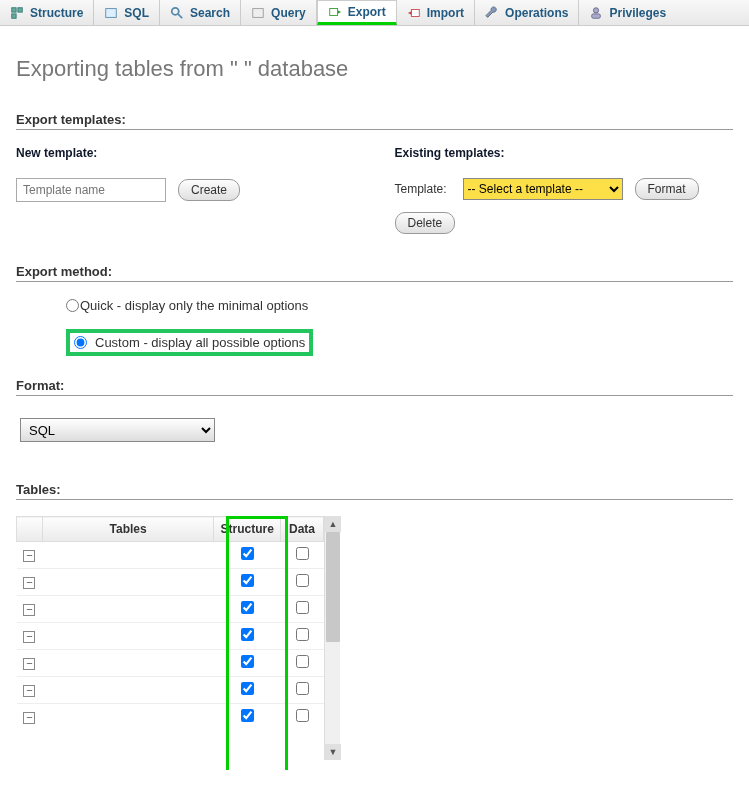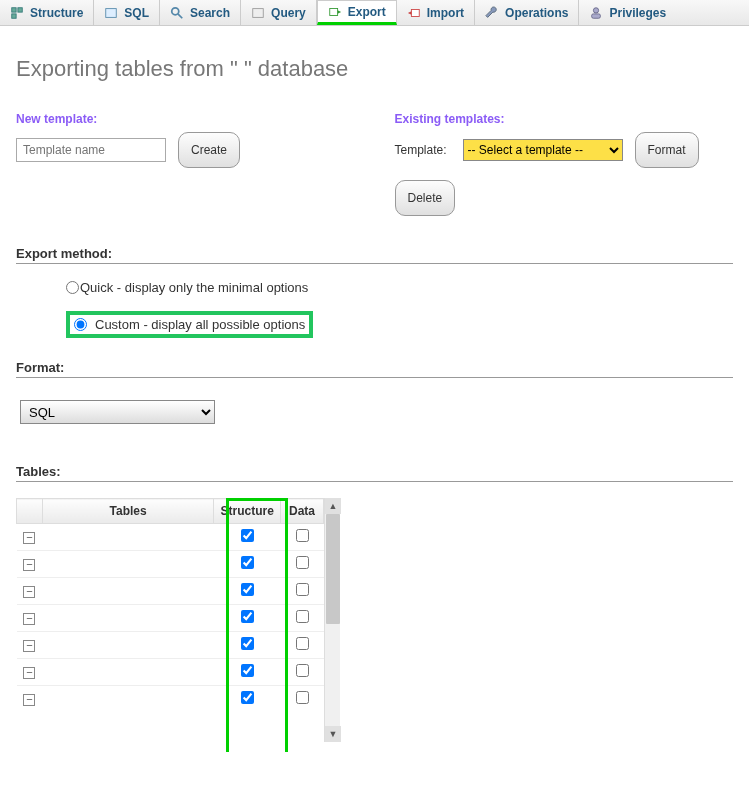--- a/index.html
+++ b/index.html
@@ -7,24 +7,24 @@
 .tabbar { display: flex; background: linear-gradient(#f8f8f8, #e8e8e8); border-bottom: 1px solid #ccc; height: 26px; }
 .tab { display: flex; align-items: center; padding: 0 10px; border-right: 1px solid #ccc; color: #235a81; font-weight: bold; font-size: 12px; cursor: pointer; gap: 6px; }
 .tab.active { background: #fff; border-top: 1px solid #ccc; border-left: 1px solid #ccc; border-right: 1px solid #ccc; }
 .hl-export { border: 3px solid #00d000; }
 .icon { width: 14px; height: 14px; display: inline-block; }
 .content { padding: 16px 16px 10px 16px; }
 h1 { font-size: 22px; color: #777; font-weight: normal; margin: 14px 0 30px 0; }
 .section-head { font-size: 13px; font-weight: bold; border-bottom: 1px solid #999; padding-bottom: 2px; margin: 12px 0 16px 0; }
 .templates-row { display: flex; gap: 40px; margin-bottom: 30px; }
 .templates-col { flex: 1; }
-.sub-label { font-size: 12px; font-weight: bold; margin-bottom: 6px; color: #8b5cf6; }
+.sub-label { font-size: 12px; font-weight: bold; margin-bottom: 18px; color: #0f172a; }
 .inline-controls { display: flex; align-items: center; gap: 12px; flex-wrap: wrap; }
 .tmpl-input { width: 150px; height: 24px; border: 1px solid #aaa; padding: 2px 6px; font-size: 12px; color: #999; }
-.btn { background: linear-gradient(#fdfdfd,#e0e0e0); border: 1px solid #999; border-radius: 10px; padding: 10px 12px; font-size: 12px; cursor: pointer; color: #333; }
+.btn { background: linear-gradient(#fdfdfd,#e0e0e0); border: 1px solid #999; border-radius: 10px; padding: 3px 12px; font-size: 12px; cursor: pointer; color: #333; }
 .tmpl-select { height: 22px; border: 1px solid #888; font-size: 12px; width: 160px; background: #fde047; }
 .tmpl-label-inline { font-size: 12px; color: #333; margin-right: 4px; }
 .method-options { margin: 10px 0 22px 50px; }
 .method-row { display: flex; align-items: center; gap: 1px; margin: 16px 0; font-size: 13px; }
 .hl-custom { border: 4px solid #22c55e; padding: 2px 4px; display: inline-flex; }
 .format-select { width: 195px; height: 24px; border: 1px solid #888; font-size: 13px; margin: 6px 0 28px 4px; background: linear-gradient(#fff,#ddd); padding: 0 4px; }
 .tables-scroll { display: flex; width: 326px;}
 .tables-body { width: 308px; height: 244px; overflow: hidden; }
 .scrollbar { width: 16px; background: #f0f0f0; border-left: 1px solid #ddd; position: relative; }
 .scroll-arrow { width: 16px; height: 16px; background: #e0e0e0; display: flex; align-items: center; justify-content: center; font-size: 9px; color: #555; position: absolute; }
@@ -95,20 +95,21 @@
         <circle cx="8" cy="5" r="3" fill="#aac" stroke="#668"></circle>
         <rect x="3" y="9" width="10" height="5" rx="2" fill="#aac" stroke="#668"></rect>
       </svg>
     <span>Privileges</span>
   </div>
 </div>
 
 <div class="content">
   <h1>Exporting tables from "                    " database</h1>
 
+  <div class="section-head">Export templates:</div>
   <div class="templates-row">
     <div class="templates-col">
       <div class="sub-label">New template:</div>
       <div class="inline-controls">
         <input class="tmpl-input" placeholder="Template name" style="">
         <button class="btn">Create</button>
       </div>
     </div>
     <div class="templates-col">
       <div class="sub-label">Existing templates:</div>

